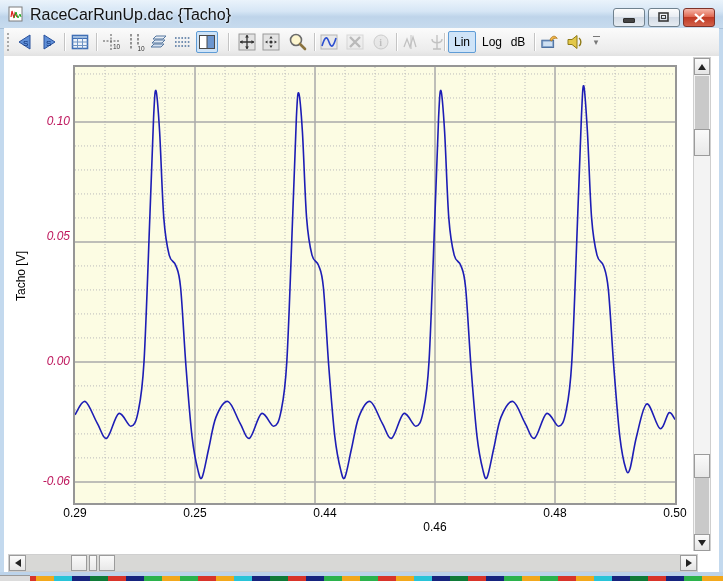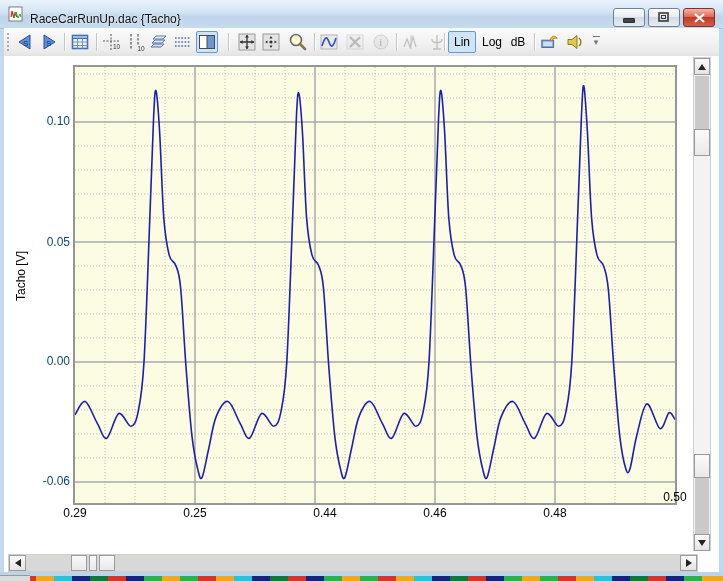--- a/index.html
+++ b/index.html
@@ -2,21 +2,21 @@
 <html><head>
 <meta charset="utf-8">
 <style>
   html,body{margin:0;padding:0;background:#fff;font-family:"Liberation Sans",sans-serif;}
   .win{position:relative;width:723px;height:581px;background:#c3d9ee;outline:1px solid #6f8fb0;overflow:hidden;}
   
   .titlebar{position:absolute;left:0;top:0;width:723px;height:28px;
     background:linear-gradient(180deg,#eaf3fb 0%,#d6e6f5 40%,#bed4ea 60%,#c7dbee 100%);
     border-bottom:1px solid #a8c0d8;}
   .appicon{position:absolute;left:8px;top:6px;width:16px;height:16px;}
-  .wtitle{position:absolute;left:30px;top:12px;font-size:12px;color:#111;text-shadow:0 0 3px #fff;white-space:nowrap;}
+  .wtitle{position:absolute;left:30px;top:6px;font-size:16px;color:#111;text-shadow:0 0 3px #fff;white-space:nowrap;}
   .cap{position:absolute;top:8px;width:32px;height:19px;border:1px solid #70828f;border-radius:3px;
     background:linear-gradient(180deg,#fdfdfd,#e9edf2 45%,#d3dbe5 50%,#e6ecf2);box-sizing:border-box;
     display:flex;align-items:center;justify-content:center;cursor:default;}
   .cap.close{background:linear-gradient(180deg,#f6b6a8,#e06a54 45%,#c03a24 50%,#d2614a);border-color:#7e332a;}
   .cap .minbar{width:10px;height:3px;background:#444;border:1px solid #2e2e2e;border-radius:1px;margin-top:6px;}
   
   .toolbar{position:absolute;left:4px;top:28px;width:715px;height:28px;
     background:linear-gradient(180deg,#fbfbfb,#ececec 80%,#e2e2e2);border-bottom:1px solid #cfcfcf;}
   .grip{position:absolute;left:3px;top:5px;height:18px;width:3px;border-left:2px dotted #a9a9a9;}
   .tb{position:absolute;top:3px;width:22px;height:22px;border:1px solid transparent;background:transparent;
@@ -26,21 +26,21 @@
   .tb.txt{width:28px;font-size:12px;color:#000;font-family:"Liberation Sans",sans-serif;}
   .sep{position:absolute;top:5px;width:1px;height:18px;background:#c4c4c4;border-right:1px solid #fff;}
   .overflow{position:absolute;top:8px;width:12px;height:12px;color:#777;font-size:9px;line-height:6px;text-align:center;}
   .overflow .bar{width:7px;height:1px;background:#777;margin:0 auto 2px auto;}
   
   .client{position:absolute;left:4px;top:56px;width:715px;height:516px;background:#fff;}
   .plot{position:absolute;left:73px;top:65px;width:600px;height:436px;border:2px solid #969696;background:#fcfce3;}
   .plot svg{display:block;}
   .ytitle{position:absolute;left:6px;top:275px;transform:rotate(-90deg);transform-origin:center;font-size:12px;color:#000;white-space:nowrap;width:30px;text-align:center;}
   .xtitle{position:absolute;left:75px;top:521px;width:600px;text-align:center;font-size:12px;color:#000;}
-  .ytick{position:absolute;left:0;width:66px;text-align:right;font-size:12px;color:#0c4a6e;}
+  .ytick{position:absolute;left:0;width:66px;text-align:right;font-size:12px;color:#be185d;font-style:italic;}
   .xtick{position:absolute;top:506px;transform:translateX(-50%);font-size:12px;color:#000;white-space:nowrap;}
   
   .vscroll{position:absolute;left:693px;top:57px;width:18px;height:494px;background:#f3f3f3;border:1px solid #cfcfcf;box-sizing:border-box;}
   .hscroll{position:absolute;left:8px;top:554px;width:690px;height:18px;background:#d8d8d6;border:1px solid #cfcfcf;box-sizing:border-box;}
   .sbtn{position:absolute;background:linear-gradient(180deg,#fbfbfb,#e4e4e4);border:1px solid #9b9b9b;box-sizing:border-box;
     display:flex;align-items:center;justify-content:center;}
   .sseg{position:absolute;background:linear-gradient(180deg,#fafafa,#e8e8e8);border:1px solid #9b9b9b;box-sizing:border-box;}
   .sgray{position:absolute;background:#c9c9c9;}
   .tri{width:0;height:0;border:4px solid transparent;}
   .tri.up{border-bottom:6px solid #222;margin-top:-4px;}
@@ -268,31 +268,31 @@
           <line x1="0" y1="54.949917446340095" x2="600" y2="54.949917446340095" stroke="#aaaaaa" stroke-width="1.5"></line>
           <line x1="0" y1="174.92790313703907" x2="600" y2="174.92790313703907" stroke="#aaaaaa" stroke-width="1.5"></line>
           <line x1="0" y1="294.905888827738" x2="600" y2="294.905888827738" stroke="#aaaaaa" stroke-width="1.5"></line>
           <line x1="0" y1="414.883874518437" x2="600" y2="414.883874518437" stroke="#aaaaaa" stroke-width="1.5"></line>
           <path d="M0.0,347.7C1.7,345.5,6.5,333.1,10.2,334.5C13.9,335.9,18.6,350.0,22.2,356.1C25.8,362.2,28.2,372.8,31.8,371.2C35.4,369.6,39.8,348.5,43.8,346.5C47.8,344.5,52.6,359.4,55.8,359.2C59.0,359.0,60.8,356.0,63.0,345.3C65.2,334.6,67.0,328.1,69.0,294.9C71.0,261.7,73.4,186.9,75.0,146.1C76.6,105.3,77.6,70.5,78.6,50.2C79.6,29.8,80.0,21.4,81.0,23.8C82.0,26.2,83.3,43.4,84.6,64.5C85.9,85.7,87.2,130.3,88.8,150.9C90.4,171.5,92.2,180.2,94.2,188.1C96.2,196.0,98.9,193.0,100.8,198.4C102.7,203.8,103.9,203.6,105.6,220.5C107.3,237.4,109.1,274.9,111.0,299.7C112.9,324.5,115.0,352.0,117.0,369.3C119.0,386.6,121.3,396.6,123.0,403.4C124.7,410.2,125.4,413.8,127.2,410.1C129.0,406.4,131.5,391.3,133.8,381.3C136.1,371.3,137.8,357.9,141.0,350.1C144.2,342.3,149.0,333.5,153.0,334.5C157.0,335.5,161.4,350.0,165.0,356.1C168.6,362.2,171.0,372.8,174.6,371.2C178.2,369.6,182.6,348.5,186.6,346.5C190.6,344.5,195.4,359.4,198.6,359.2C201.8,359.0,203.6,356.0,205.8,345.3C208.0,334.6,209.8,328.1,211.8,294.9C213.8,261.7,216.2,186.9,217.8,146.1C219.4,105.3,220.4,70.1,221.4,50.2C222.4,30.2,222.8,23.8,223.8,26.2C224.8,28.6,226.1,43.8,227.4,64.5C228.7,85.3,230.0,130.3,231.6,150.9C233.2,171.5,235.0,180.2,237.0,188.1C239.0,196.0,241.7,193.0,243.6,198.4C245.5,203.8,246.7,203.6,248.4,220.5C250.1,237.4,251.9,274.9,253.8,299.7C255.7,324.5,257.8,352.0,259.8,369.3C261.8,386.6,264.1,396.6,265.8,403.4C267.5,410.2,268.2,413.8,270.0,410.1C271.8,406.4,274.3,391.3,276.6,381.3C278.9,371.3,280.7,357.9,283.8,350.1C286.9,342.3,291.3,333.5,295.2,334.5C299.1,335.5,303.6,350.0,307.2,356.1C310.8,362.2,313.2,372.8,316.8,371.2C320.4,369.6,324.8,348.5,328.8,346.5C332.8,344.5,337.6,359.4,340.8,359.2C344.0,359.0,345.8,356.0,348.0,345.3C350.2,334.6,352.0,328.1,354.0,294.9C356.0,261.7,358.4,186.9,360.0,146.1C361.6,105.3,362.6,70.5,363.6,50.2C364.6,29.8,365.0,21.4,366.0,23.8C367.0,26.2,368.3,43.4,369.6,64.5C370.9,85.7,372.2,130.3,373.8,150.9C375.4,171.5,377.2,180.2,379.2,188.1C381.2,196.0,383.9,193.0,385.8,198.4C387.7,203.8,388.9,203.6,390.6,220.5C392.3,237.4,394.1,274.9,396.0,299.7C397.9,324.5,400.0,352.0,402.0,369.3C404.0,386.6,406.3,396.6,408.0,403.4C409.7,410.2,410.4,413.8,412.2,410.1C414.0,406.4,416.5,391.3,418.8,381.3C421.1,371.3,422.8,357.9,426.0,350.1C429.2,342.3,434.0,333.5,438.0,334.5C442.0,335.5,446.4,350.0,450.0,356.1C453.6,362.2,456.0,372.8,459.6,371.2C463.2,369.6,467.6,348.5,471.6,346.5C475.6,344.5,480.4,359.4,483.6,359.2C486.8,359.0,488.6,356.0,490.8,345.3C493.0,334.6,494.8,328.1,496.8,294.9C498.8,261.7,501.2,186.9,502.8,146.1C504.4,105.3,505.4,71.3,506.4,50.2C507.4,29.0,507.8,16.6,508.8,19.0C509.8,21.4,511.1,42.6,512.4,64.5C513.7,86.5,515.0,130.3,516.6,150.9C518.2,171.5,520.0,180.1,522.0,188.1C524.0,196.1,526.7,193.1,528.6,198.9C530.5,204.7,531.7,206.1,533.4,222.9C535.1,239.7,536.9,275.3,538.8,299.7C540.7,324.1,542.8,352.3,544.8,369.3C546.8,386.3,549.1,396.3,550.8,401.7C552.5,407.1,553.2,407.1,555.0,401.7C556.8,396.3,558.8,380.1,561.6,369.3C564.4,358.5,567.9,338.2,571.8,336.9C575.7,335.6,581.3,360.1,585.0,361.6C588.7,363.1,591.5,347.3,594.0,345.8C596.5,344.3,599.0,351.4,600.0,352.5" fill="none" stroke="#1d1db5" stroke-width="1.6"></path>
         </svg>
     </div>
 
     <div>
         <div class="ytick" style="top: 57.9499px;">0.10</div>
-        <div class="ytick" style="top: 179px;">0.05</div>
+        <div class="ytick" style="top: 173px;">0.05</div>
         <div class="ytick" style="top: 297.906px;">0.00</div>
         <div class="ytick" style="top: 417.884px;">-0.06</div>
       </div>
     <div>
         <div class="xtick" style="left: 71px; top: 450px;">0.29</div>
         <div class="xtick" style="left: 191px; top: 450px;">0.25</div>
         <div class="xtick" style="left: 321px; top: 450px;">0.44</div>
-        <div class="xtick" style="left: 431px; top: 450px;">0.46</div>
+        <div class="xtick" style="left: 431px; top: 464px;">0.46</div>
         <div class="xtick" style="left: 551px; top: 450px;">0.48</div>
-        <div class="xtick" style="left: 671px; top: 434px;">0.50</div>
+        <div class="xtick" style="left: 671px; top: 450px;">0.50</div>
       </div>
 
 
     <div class="vscroll" style="left:689px;top:1px;">
       <div class="sbtn" style="left:0;top:0;width:16px;height:17px;">
           <div class="tri up"></div>
         </div>
       <div class="sgray" style="left:1px;top:18px;width:14px;height:53px;"></div>
       <div class="sseg" style="left:0;top:71px;width:16px;height:27px;"></div>
       <div class="sseg" style="left:0;top:396px;width:16px;height:24px;"></div>

